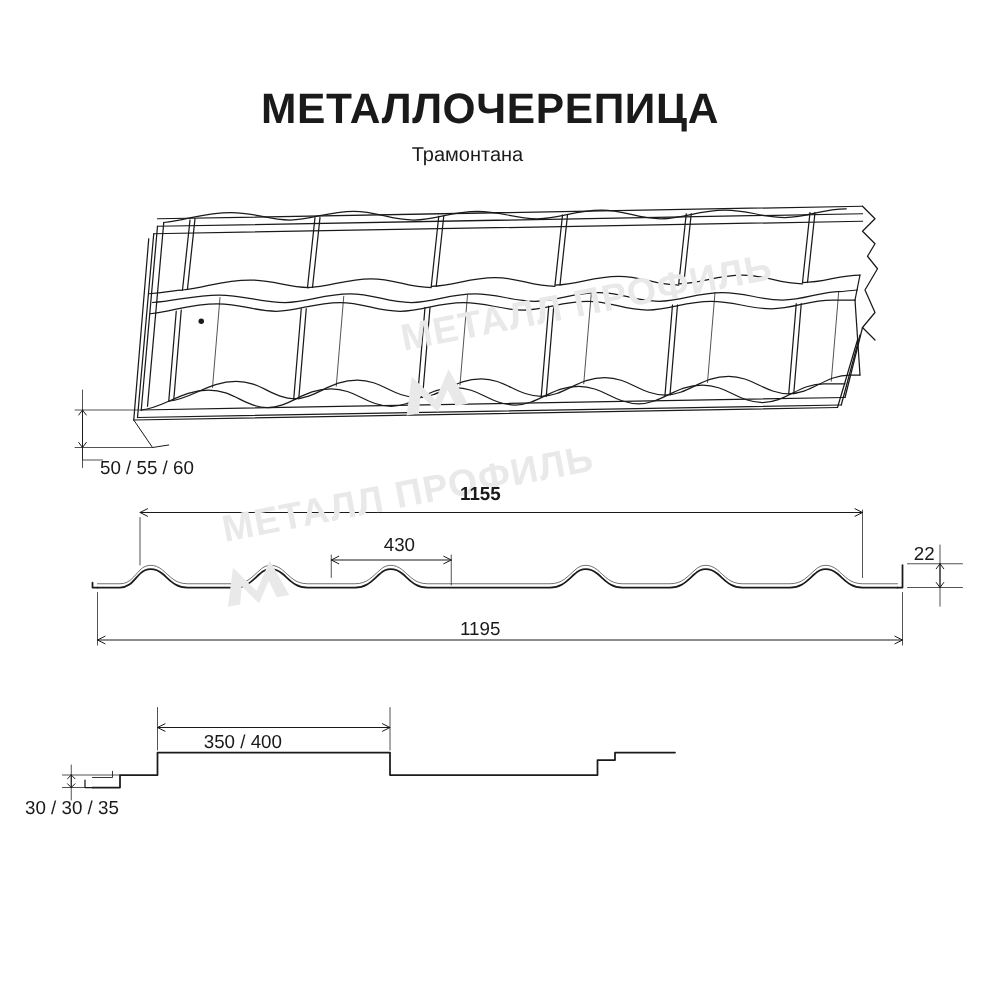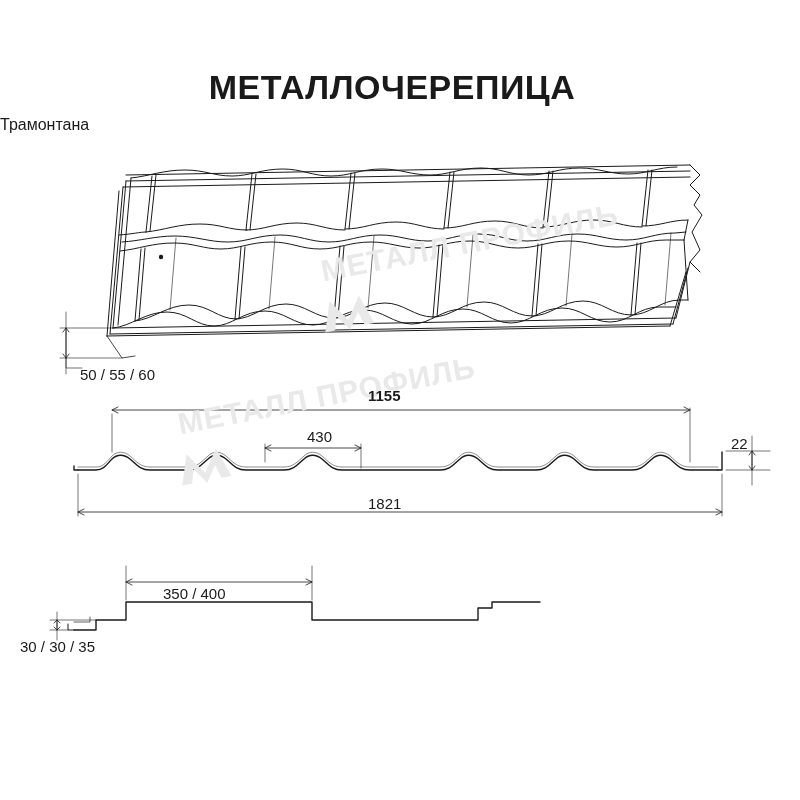--- a/index.html
+++ b/index.html
@@ -31,21 +31,21 @@
     font-size: 34px;
     font-weight: bold;
     letter-spacing: 0.5px;
     color: #1a1a1a;
   }
   .subtitle {
     position: absolute;
     left: 0;
     top: 116px;
     width: 748px;
-    text-align: left;
+    text-align: center;
     font-size: 16px;
     color: #1a1a1a;
   }
   .dimlabel {
     position: absolute;
     font-size: 15px;
     color: #1a1a1a;
     white-space: nowrap;
     text-align: center;
   }
@@ -268,15 +268,15 @@
 <svg class="wmicon" style="left:175px; top:443px;" width="58" height="46" viewBox="0 0 58 46">
   <g transform="rotate(-11 29 23)">
     <path d="M4,38 L14,8 L29,30 L44,8 L54,38 L44,38 L40,24 L29,40 L18,24 L14,38 Z" fill="#e9e9ea"></path>
   </g>
 </svg>
 
 <div class="dimlabel lbl-50">50 / 55 / 60</div>
 <div class="dimlabel lbl-1155">1155</div>
 <div class="dimlabel lbl-230">430</div>
 <div class="dimlabel lbl-25r">22</div>
-<div class="dimlabel lbl-1195">1821</div>
+<div class="dimlabel lbl-1195">1195</div>
 <div class="dimlabel lbl-350">350 / 400</div>
 <div class="dimlabel lbl-2530">30 / 30 / 35</div>
 
 </body></html>

